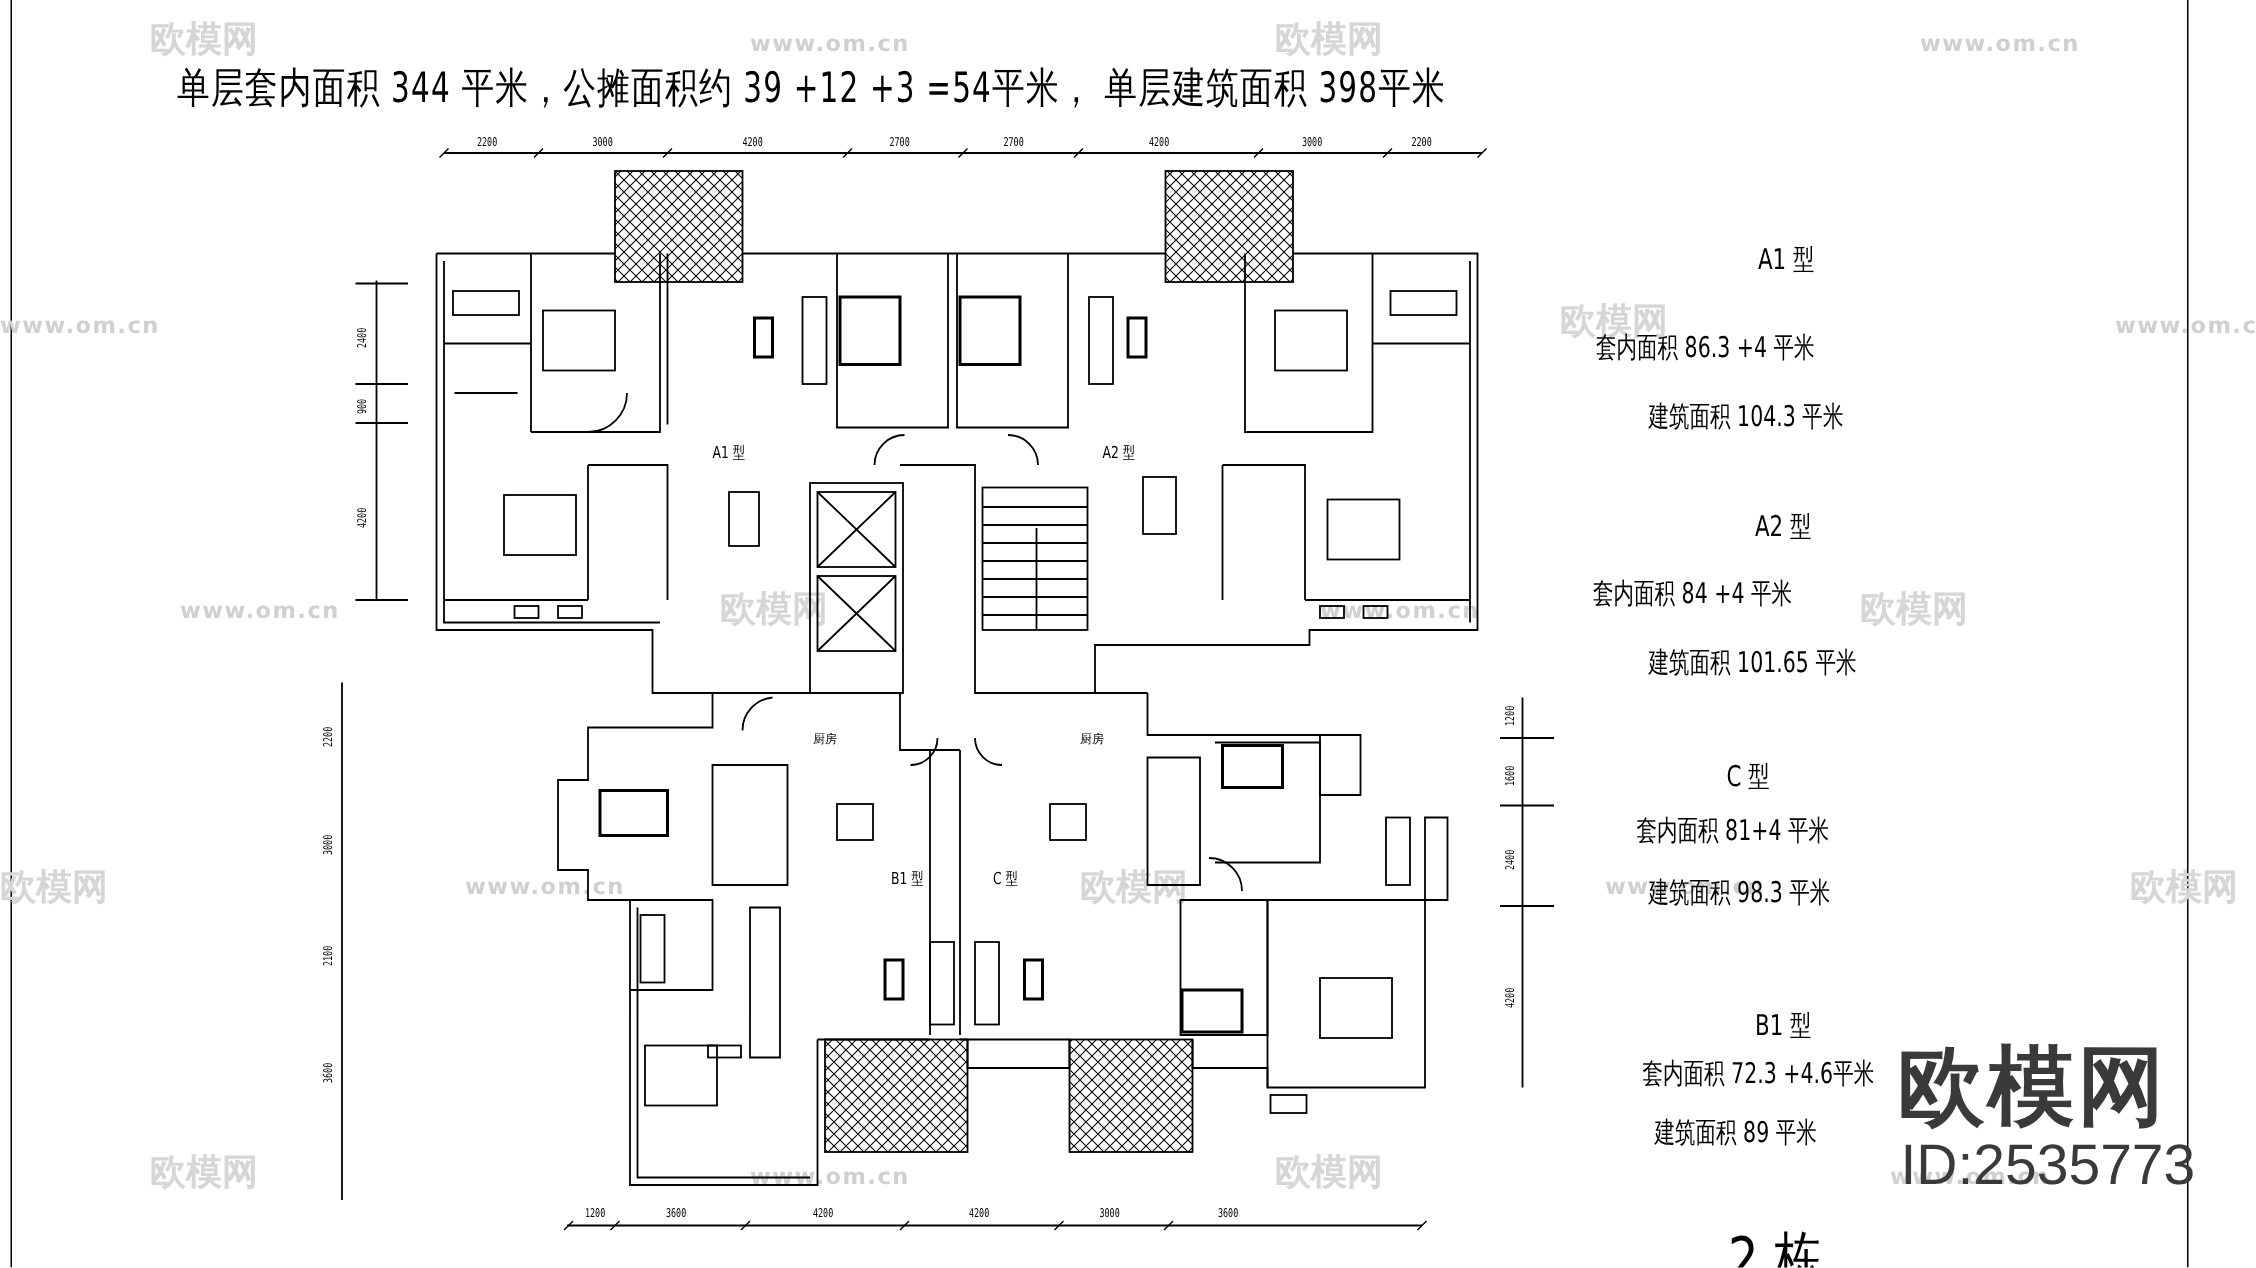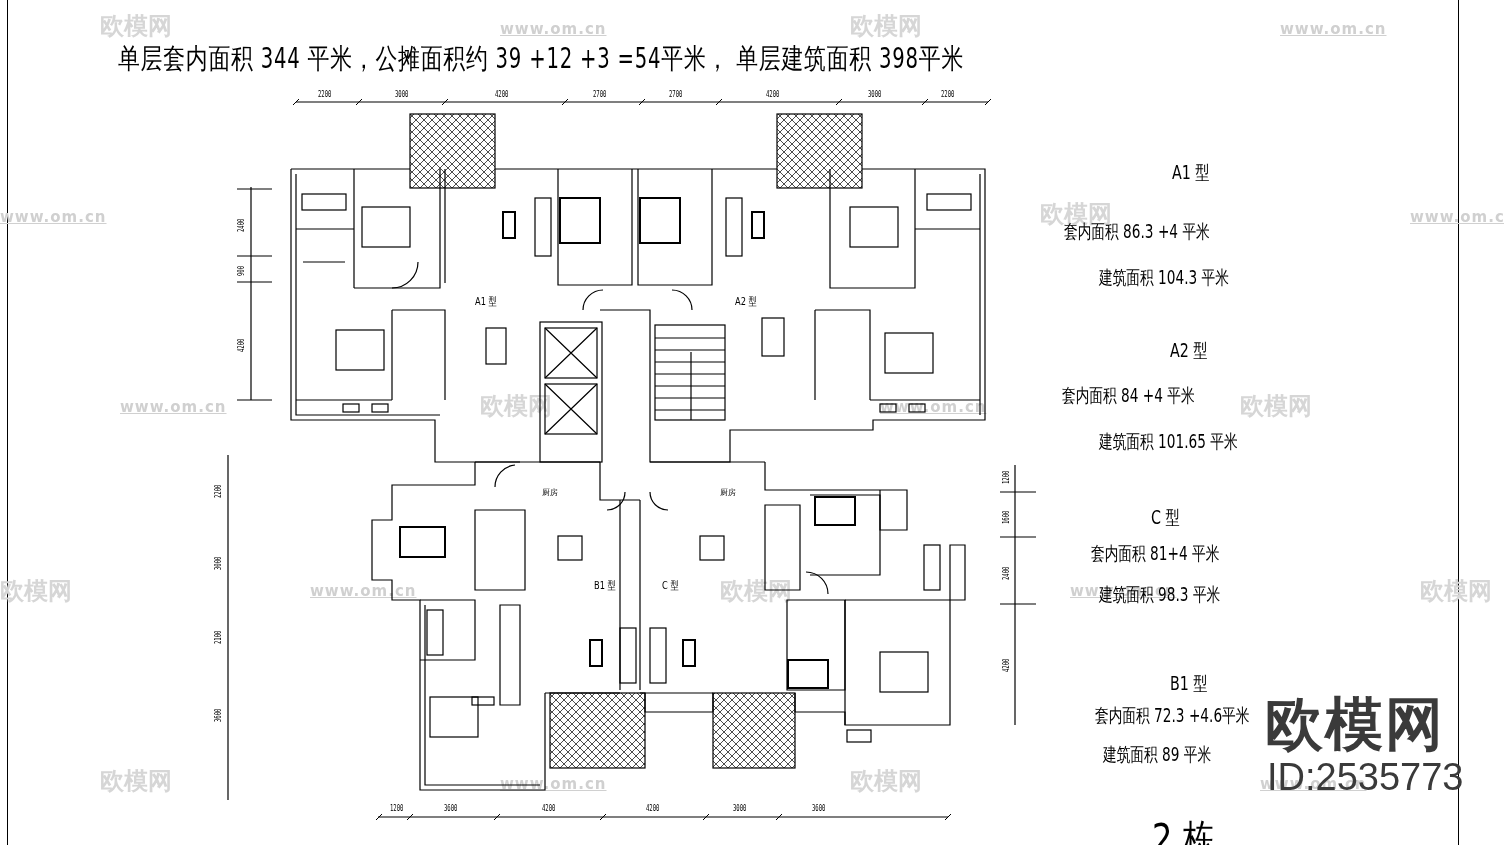--- a/index.html
+++ b/index.html
@@ -9,21 +9,21 @@
   .title { position:absolute; left:118px; top:40px; font-size:28px; letter-spacing:1px; font-family:"DejaVu Sans Condensed","DejaVu Sans", sans-serif; transform:scaleX(0.78); transform-origin:left top; white-space:nowrap; font-weight:normal; }
   .dim { position:absolute; font-size:8px; font-family:"DejaVu Sans Mono", monospace; transform:scaleX(0.7); transform-origin:left top; white-space:nowrap; }
   .dimv { position:absolute; font-size:8px; font-family:"DejaVu Sans Mono", monospace; transform:rotate(-90deg) scaleX(0.7); transform-origin:left top; white-space:nowrap; }
   .legend-title { position:absolute; font-size:19px; transform:scaleX(0.75); transform-origin:left top; white-space:nowrap; }
   .legend-line { position:absolute; font-size:19px; transform:scaleX(0.72); transform-origin:left top; white-space:nowrap; }
   .unit-label { position:absolute; font-size:11px; transform:scaleX(0.75); transform-origin:left top; white-space:nowrap; }
   .room-label { position:absolute; font-size:8px; white-space:nowrap; }
   .wm-big { position:absolute; left:1265px; top:686px; font-size:58px; font-weight:bold; color:#3a3a3a; letter-spacing:2px; font-family:"DejaVu Sans", sans-serif; white-space:nowrap; }
   .wm-id { position:absolute; left:1267px; top:756px; font-size:38px; color:#3a3a3a; font-family:"Liberation Sans", sans-serif; white-space:nowrap; }
   .wm-soft { position:absolute; font-size:24px; color:#d6d6d6; font-weight:bold; white-space:nowrap; }
-  .wm-url { position:absolute; font-size:15px; color:#d0d0d0; font-weight:bold; letter-spacing:1px; white-space:nowrap; font-family:"DejaVu Sans", sans-serif;text-decoration:underline; }
+  .wm-url { position:absolute; font-size:15px; color:#d0d0d0; font-weight:bold; letter-spacing:1px; white-space:nowrap; font-family:"DejaVu Sans", sans-serif; }
   .bld { position:absolute; left:1152px; top:812px; font-size:40px; transform:scaleX(0.8); transform-origin:left top; white-space:nowrap; }
   svg.plan { position:absolute; left:0; top:0; }
 </style>
 </head>
 <body>
 
 <div class="border-l"></div>
 <div class="border-r"></div>
 
 <div class="wm-soft" style="left:100px;top:10px;">欧模网</div>

